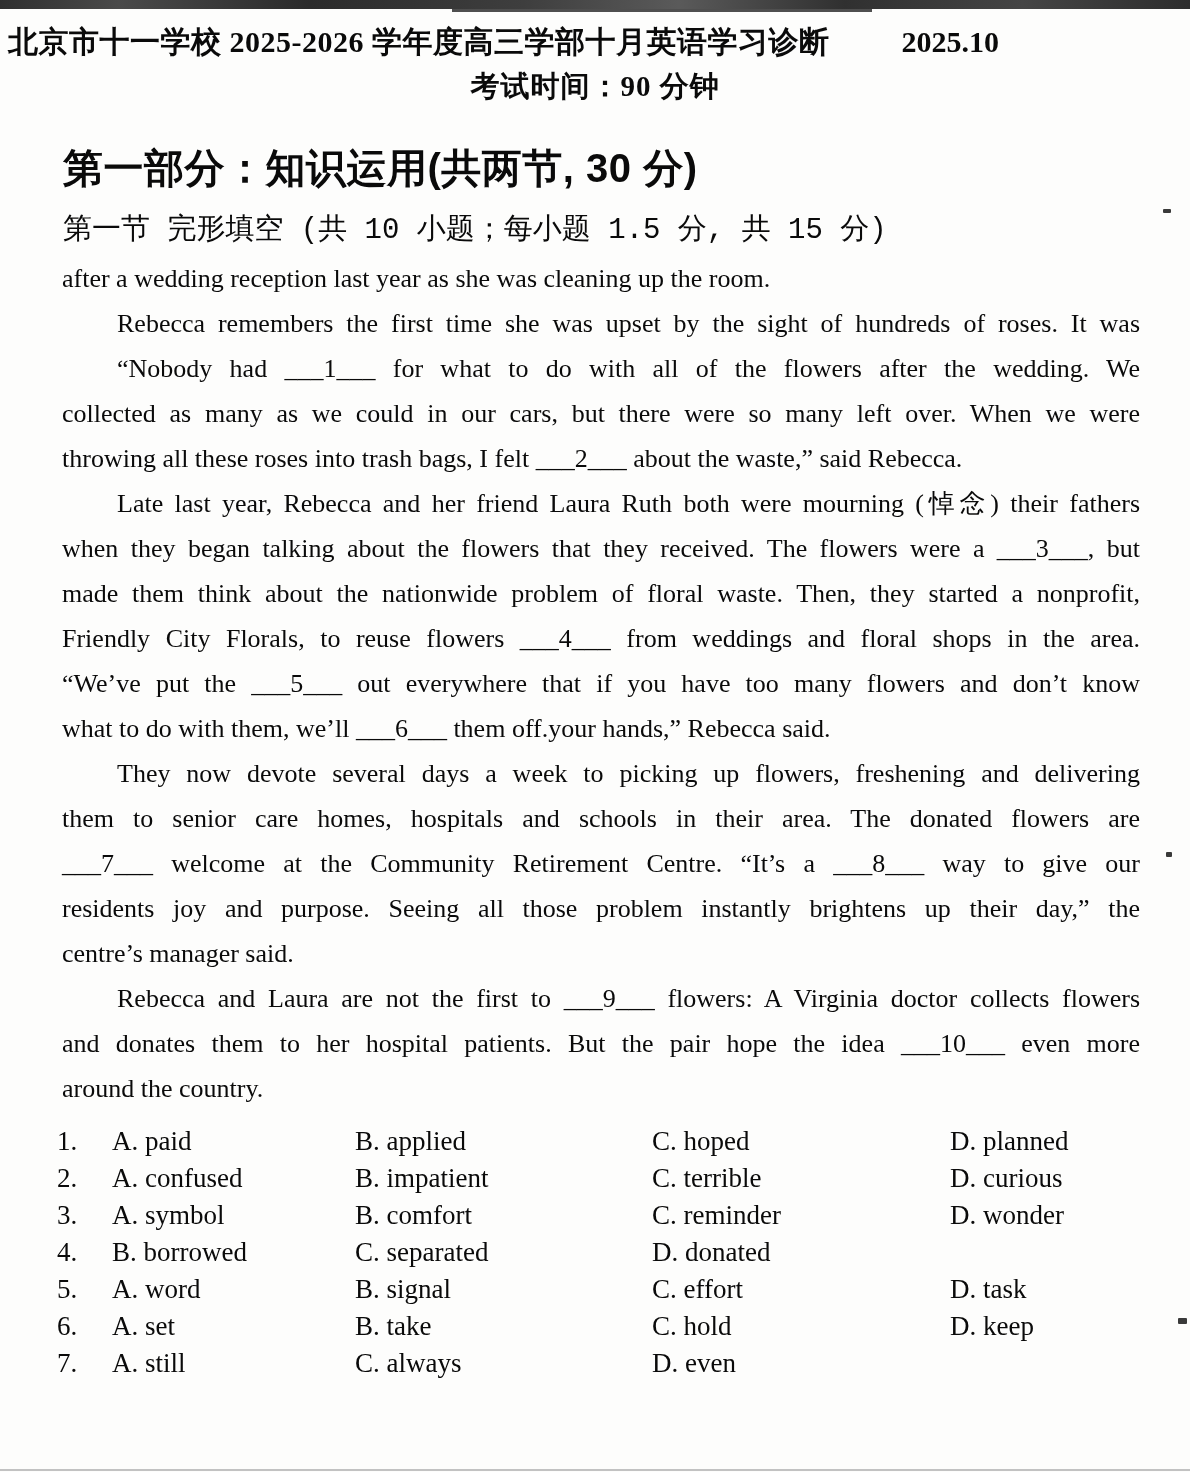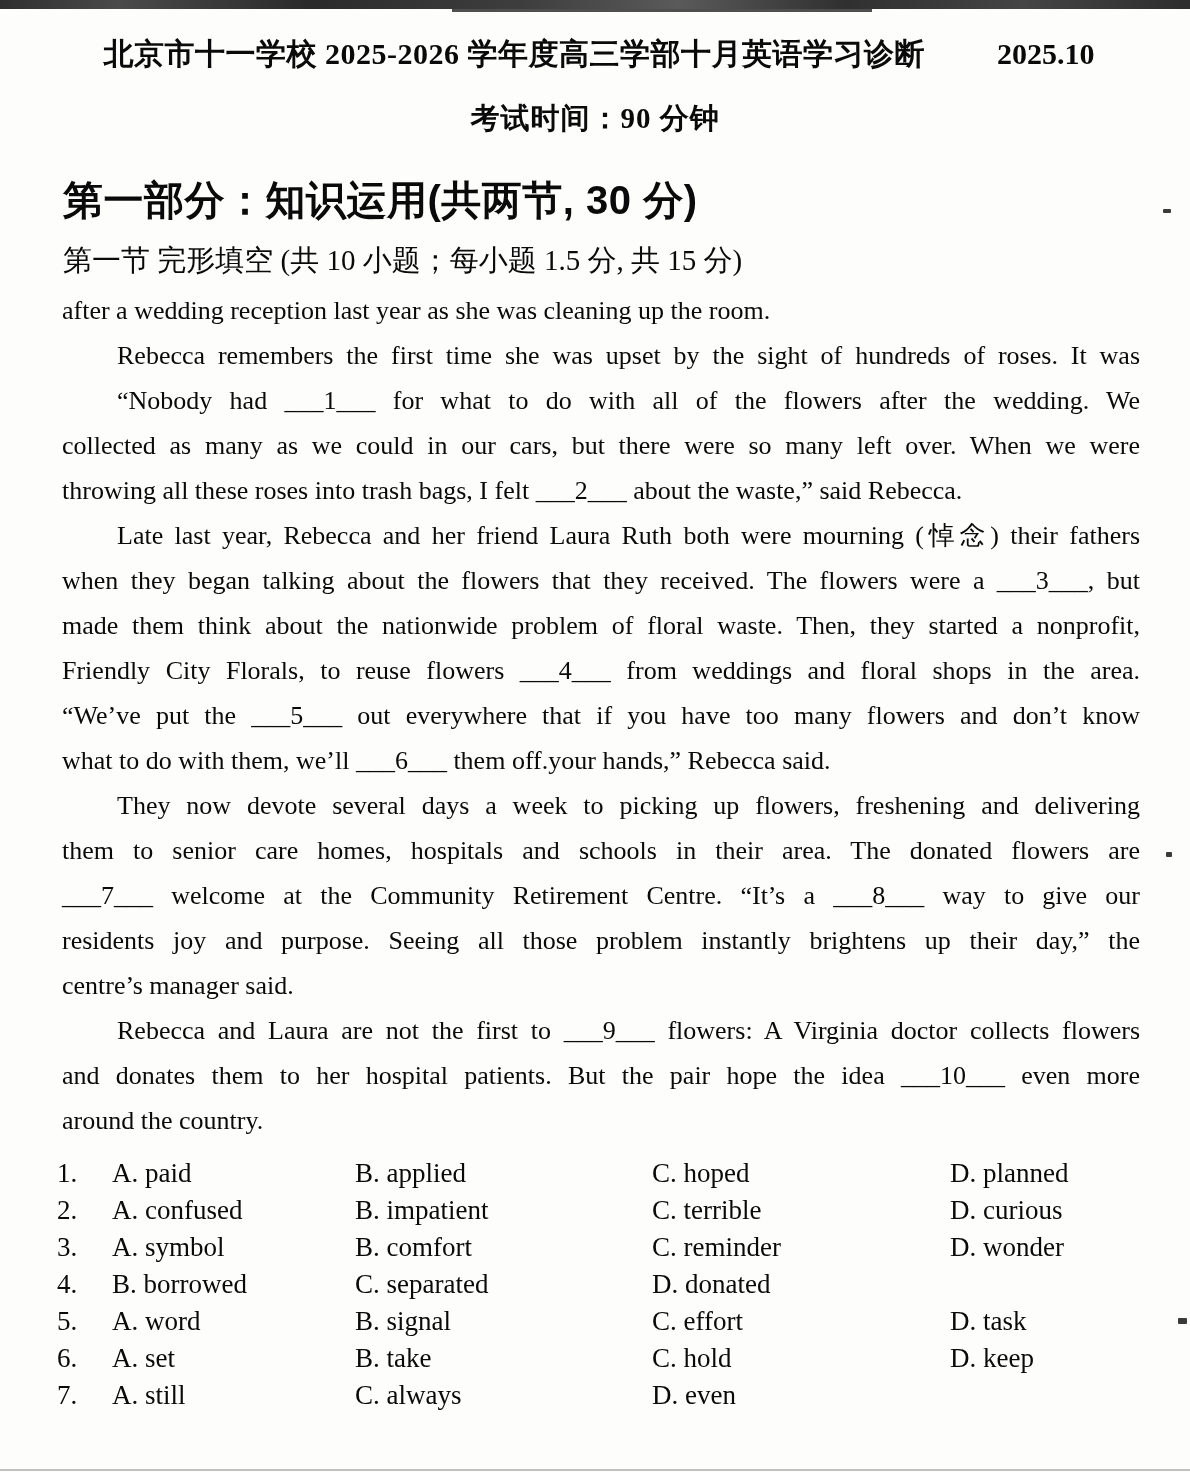--- a/index.html
+++ b/index.html
@@ -28,43 +28,43 @@
     position: absolute; left: 0; bottom: 1px;
     width: 1190px; height: 2px; background: #c2c2c2;
   }
   .speck { position: absolute; background: #3a3a3a; border-radius: 1px; }
   .speck.s1 { left: 1163px; top: 209px; width: 8px; height: 4px; }
   .speck.s2 { left: 1166px; top: 852px; width: 6px; height: 5px; }
   .speck.s3 { left: 1178px; top: 1318px; width: 9px; height: 6px; }
 
   
   .title-row {
-    display: flex; justify-content: center; align-items: baseline;
-    gap: 72px; margin: 12px; padding-top: 22px; padding-left: 8px;
+    display: flex; align-items: baseline;
+    gap: 72px; margin: 0; padding-top: 22px; padding-left: 8px;
   }
   .school-title {
     font-size: 30px; font-weight: bold;
     font-family: "Liberation Serif", sans-serif;
     letter-spacing: 0.5px;
   }
   .exam-date { font-size: 30px; font-weight: bold; }
   .duration {
     text-align: center; font-size: 29px; font-weight: bold;
-    margin-top: 24px; font-family: "Liberation Serif", sans-serif;
+    margin-top: 4px; font-family: "Liberation Serif", sans-serif;
     letter-spacing: 1px;
   }
 
   
   .part-heading {
     margin: 34px 12px 0 63px; font-size: 40px; font-weight: bold;
     font-family: Liberation Sans, sans-serif; letter-spacing: 0.5px;
   }
   .section-heading {
     margin: 13px 0 0 63px; font-size: 29px; font-weight: normal;
-    font-family: Liberation Serif, serif;
+    font-family: Liberation Mono, monospace;
   }
 
   
   .passage { width: 1078px; margin: 7px 0 0 62px; font-size: 26px; }
   .passage .line {
     line-height: 45px;
     text-align: justify;
     text-align-last: justify;
     white-space: normal;
   }

